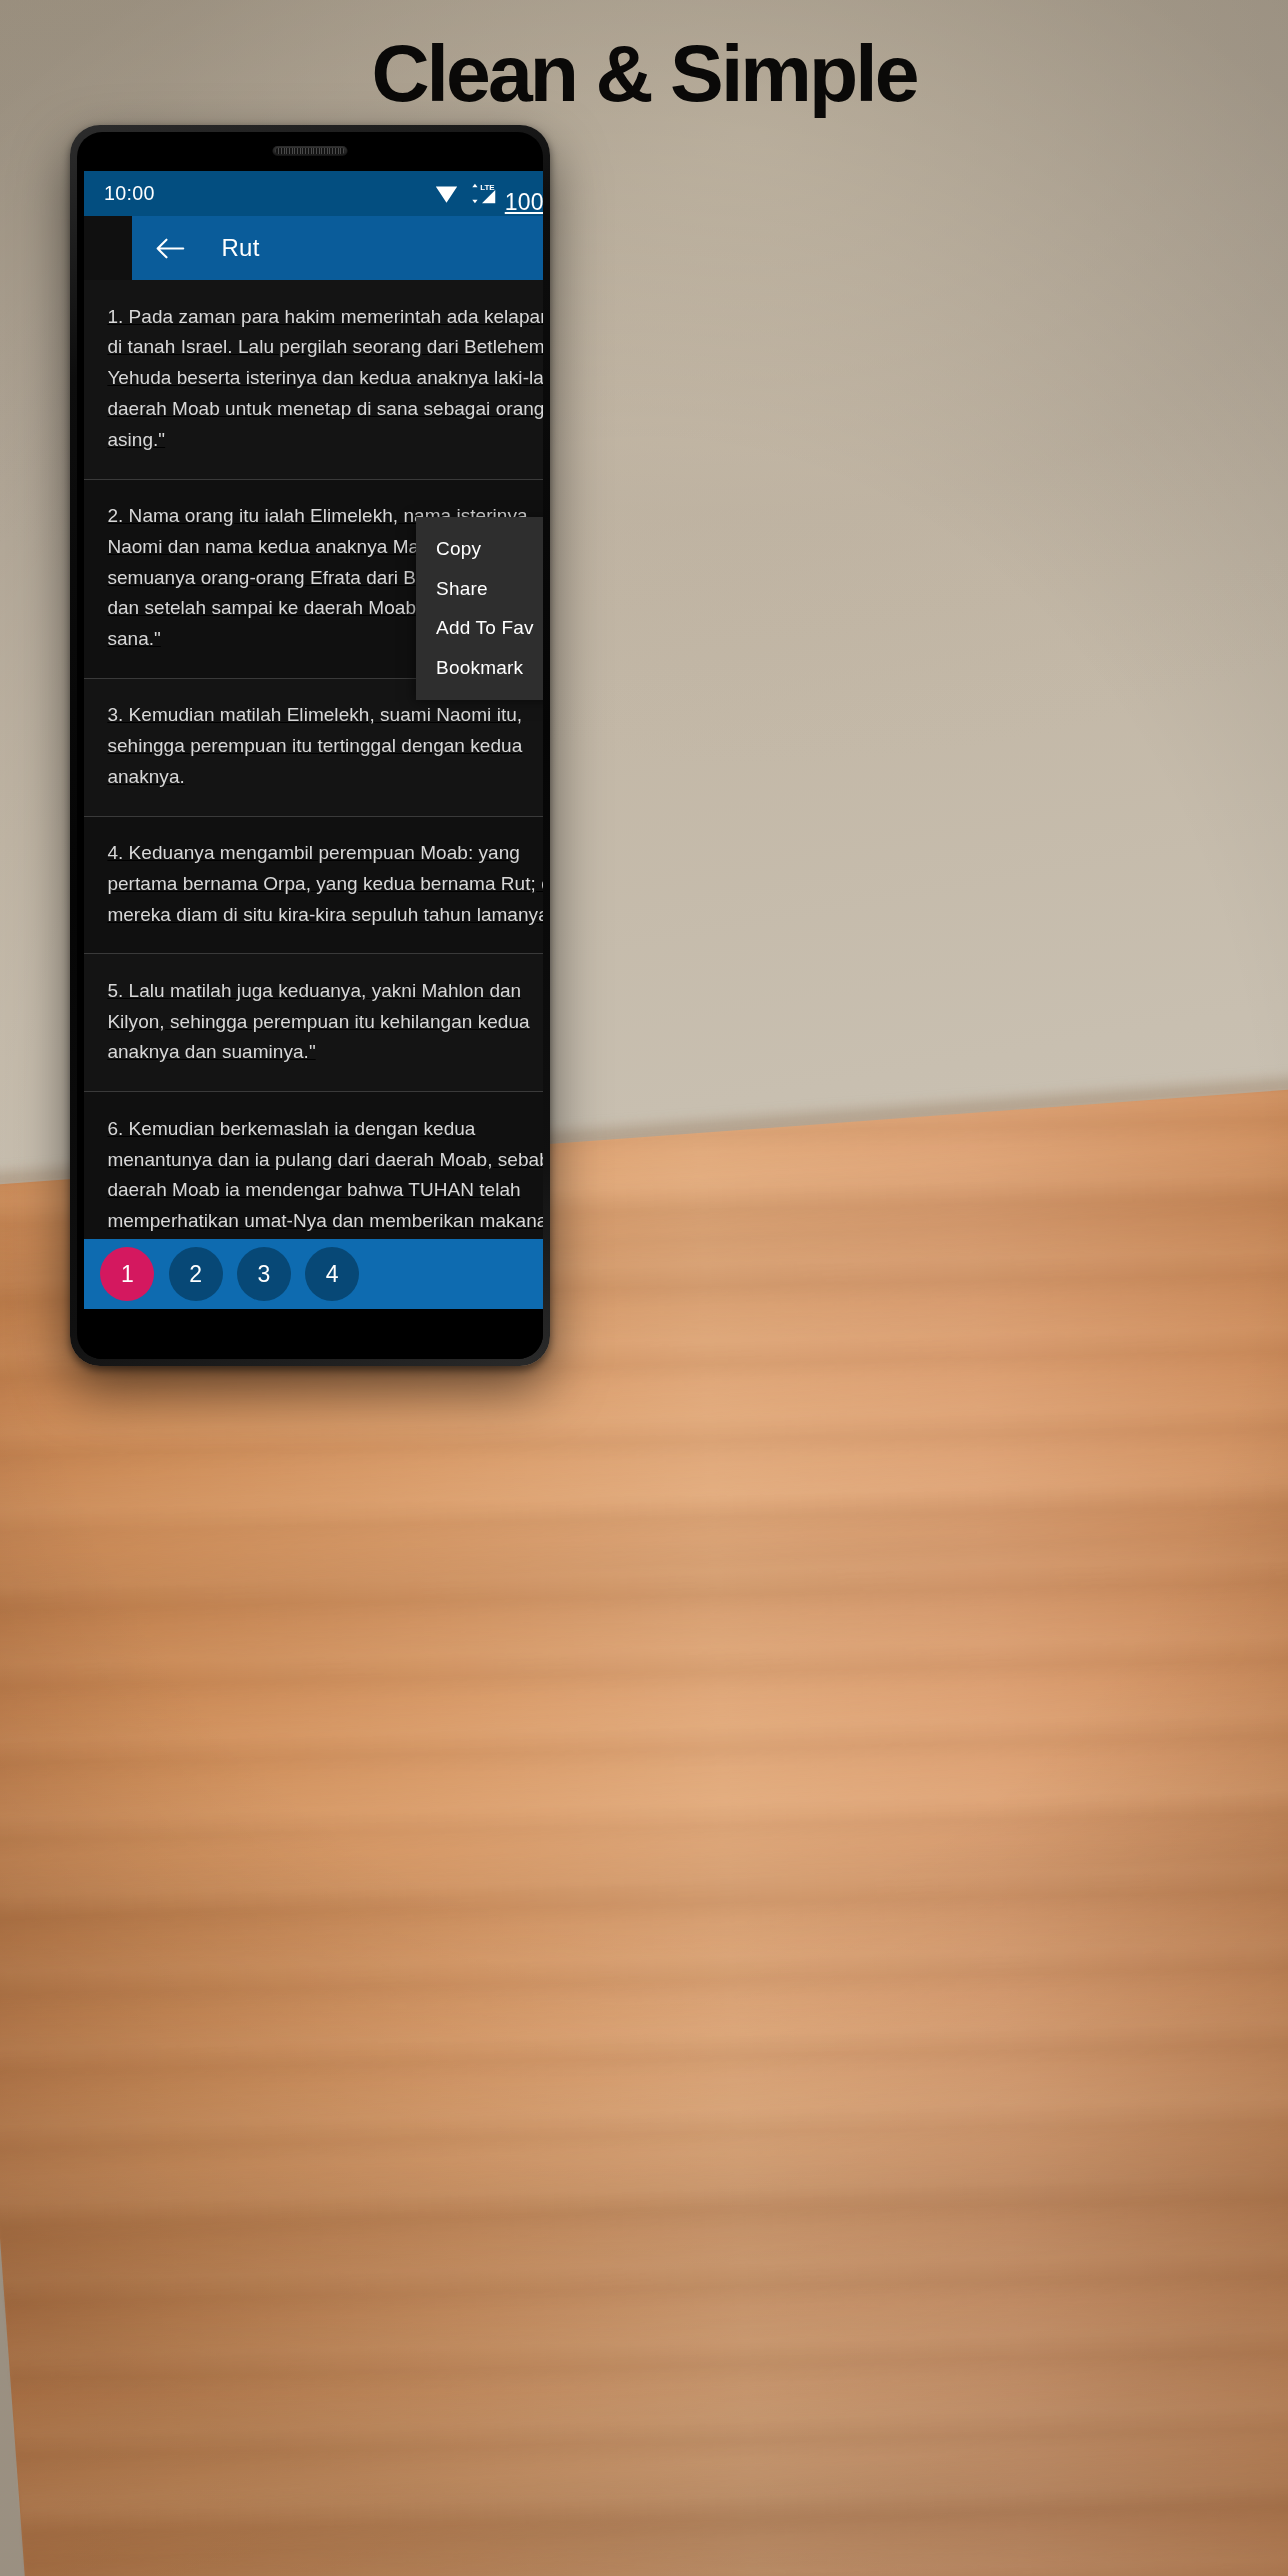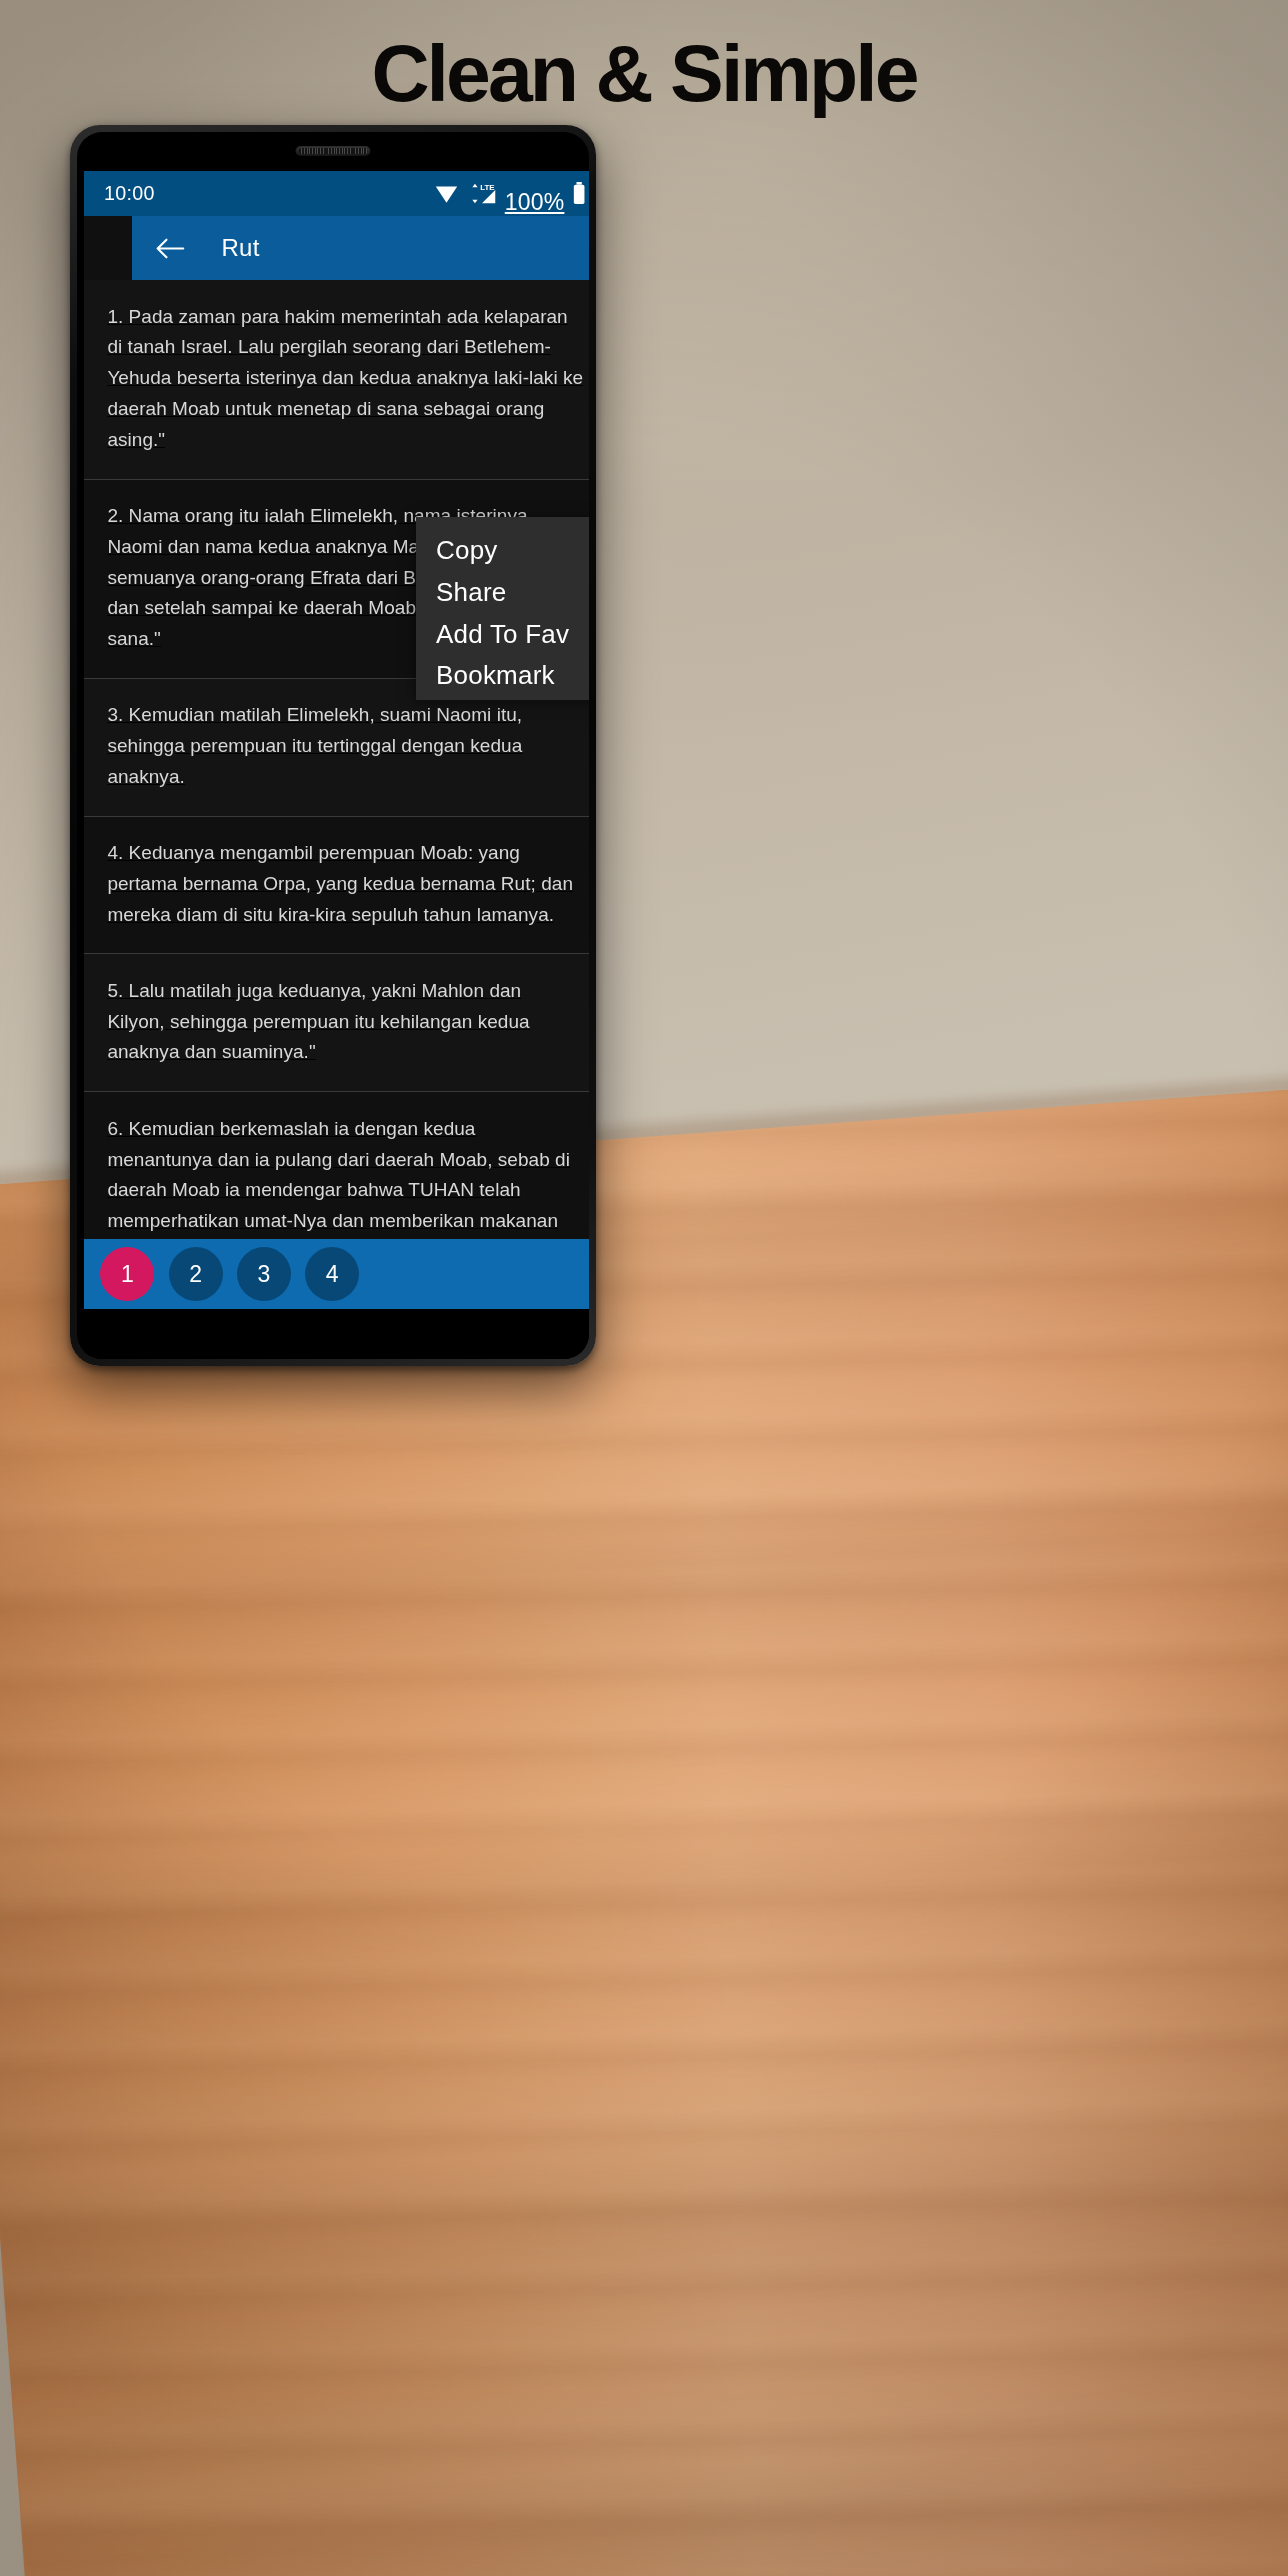--- a/index.html
+++ b/index.html
@@ -59,21 +59,21 @@
     font-size: 79px;
     letter-spacing: -2.9px;
     color: #0a0908;
     line-height: 1.0;
     transform: scaleX(1.02);
   }
 
   
   #phone {
     position:absolute; left:70px; top:125px;
-    width:526px; height:1241px;
+    width:480px; height:1241px;
     border-radius: 30px;
     background: linear-gradient(160deg,#2c2c2c 0%, #0d0d0d 18%, #050505 55%, #101010 85%, #2a2a2a 100%);
     box-shadow: 0 23px 54px rgba(0,0,0,0.55), 0 3.6px 9px rgba(0,0,0,0.5);
     padding: 7.2px;
   }
   #phone .inner {
     width:100%; height:100%; border-radius:25px;
     background:#000; position:relative; overflow:hidden;
   }
   #speaker {
@@ -133,21 +133,21 @@
   #ctxmenu {
     position:absolute; right:0; top:237px;
     width:190px; height:183px;
     background:#2e2e2e;
     box-shadow: -1.8px 1.8px 12.5px rgba(0,0,0,0.5);
     display:flex; flex-direction:column; justify-content:space-around;
     padding:12.5px 0;
     z-index:5;
   }
   #ctxmenu .mi {
-    color:#fff; font-size:26px; padding:5.4px 19.7px; letter-spacing:0.2px;
+    color:#fff; font-size:19px; padding:5.4px 19.7px; letter-spacing:0.2px;
   }
 
   
   #pager {
     height:70px; background:#0e6bb0; flex:none;
     display:flex; align-items:center; gap:14.3px; padding:0 16px;
   }
   #pager .pg {
     width:54px; height:54px; border-radius:50%;
     display:flex; align-items:center; justify-content:center;

